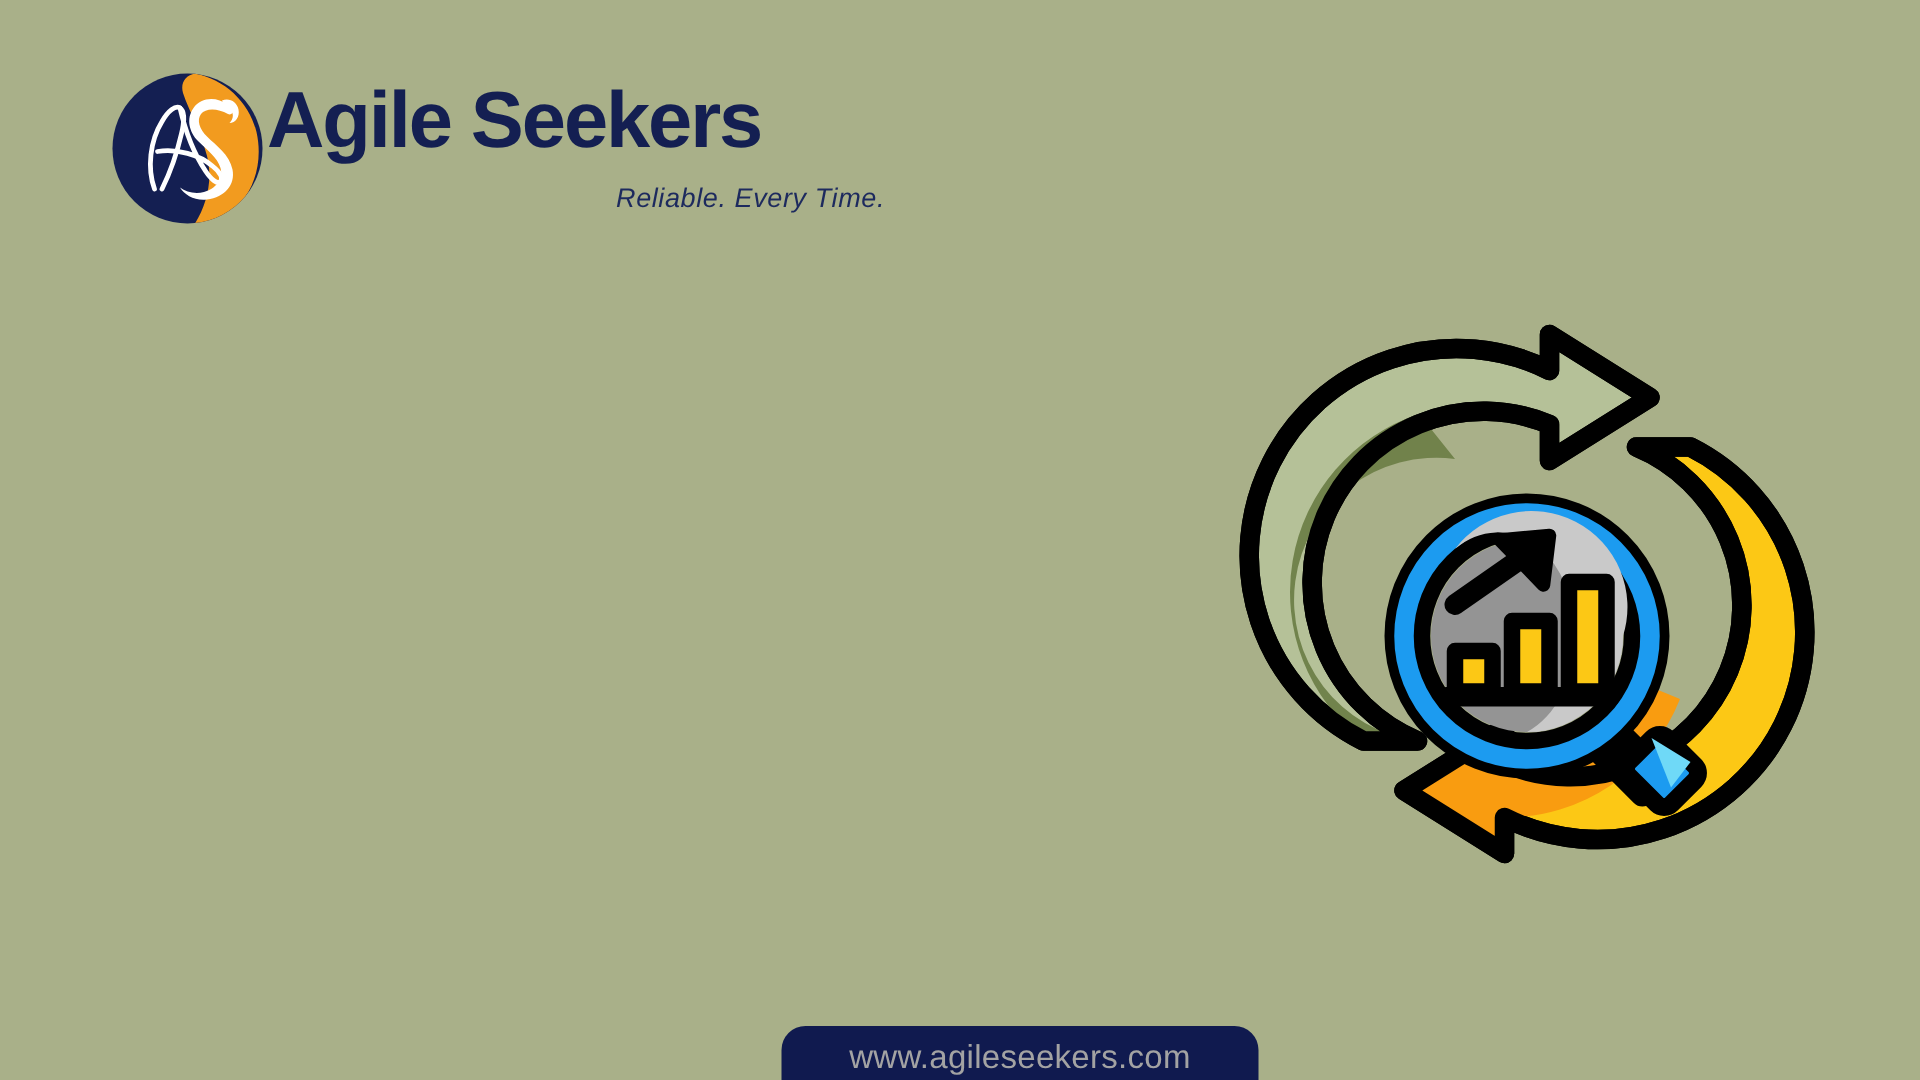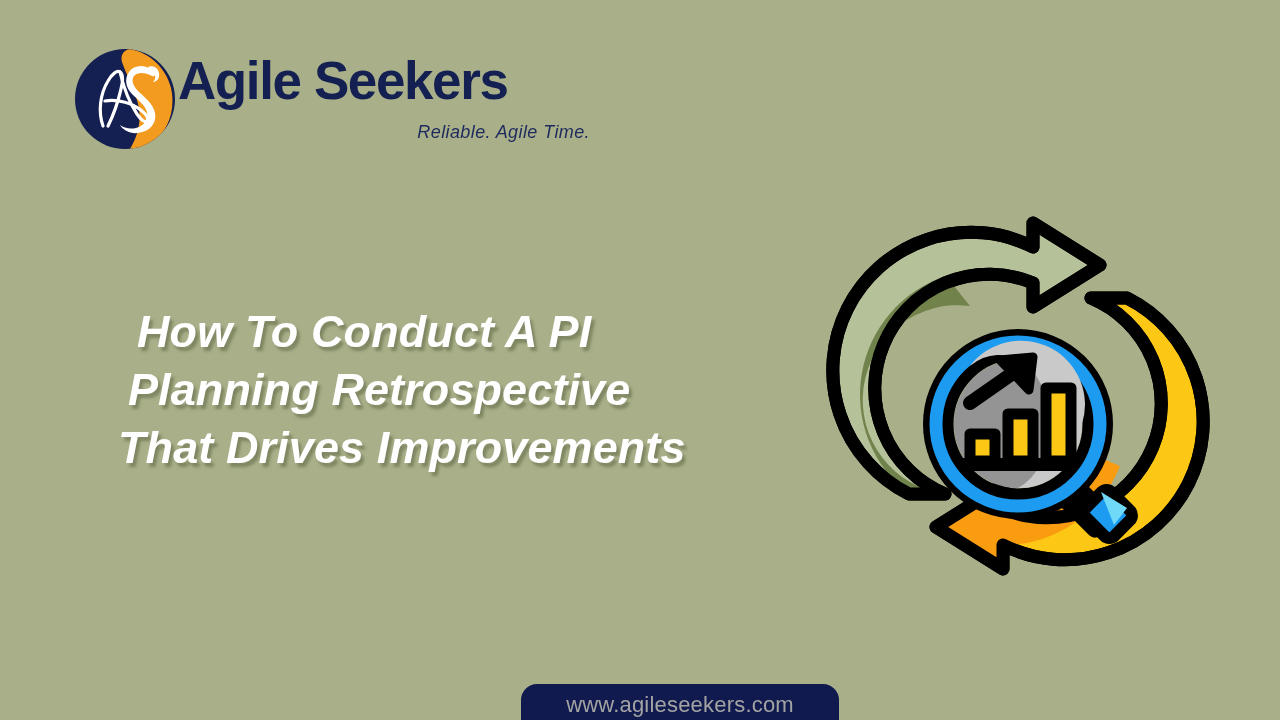--- a/index.html
+++ b/index.html
@@ -153,28 +153,23 @@
                    C49 82, 56 86, 64 85 C76 83.5, 83 75, 81 65 C79 55, 70 49, 64 43
                    C59 38, 57 32, 60 28 C63 24, 71 24, 78 28
                    C80 29, 82 27, 81 25 Z" fill="#ffffff"></path>
           <path d="M74 19 C79 17, 84 20, 85 25 C86 30, 83 34, 79 34 C82 31, 82 27, 79 25
                    C77 23.5, 75 22, 74 19 Z" fill="#ffffff"></path>
         </g>
       </svg>
     </div>
 
     <div id="brand-name">Agile Seekers</div>
-    <div id="brand-tagline">Reliable. Agile Time.</div>
+    <div id="brand-tagline">Reliable. Every Time.</div>
   </div>
 
-  <div id="headline">
-    <div class="headline-line hl-1">How To Conduct A PI</div>
-    <div class="headline-line hl-2">Planning Retrospective</div>
-    <div class="headline-line hl-3">That Drives Improvements</div>
-  </div>
 
   <div id="hero-icon">
     <svg viewBox="0 0 400 440" width="400" height="440" aria-hidden="true">
 
       <g>
         <path d="M91 318
                  A 125 125 0 0 1 215 71
                  L 215 47 L 282 89 L 215 131 L 215 107
                  A 89 89 0 0 0 127 318 Z" fill="#b5c198" stroke="#000000" stroke-width="13" stroke-linejoin="round" stroke-linecap="round"></path>
 

